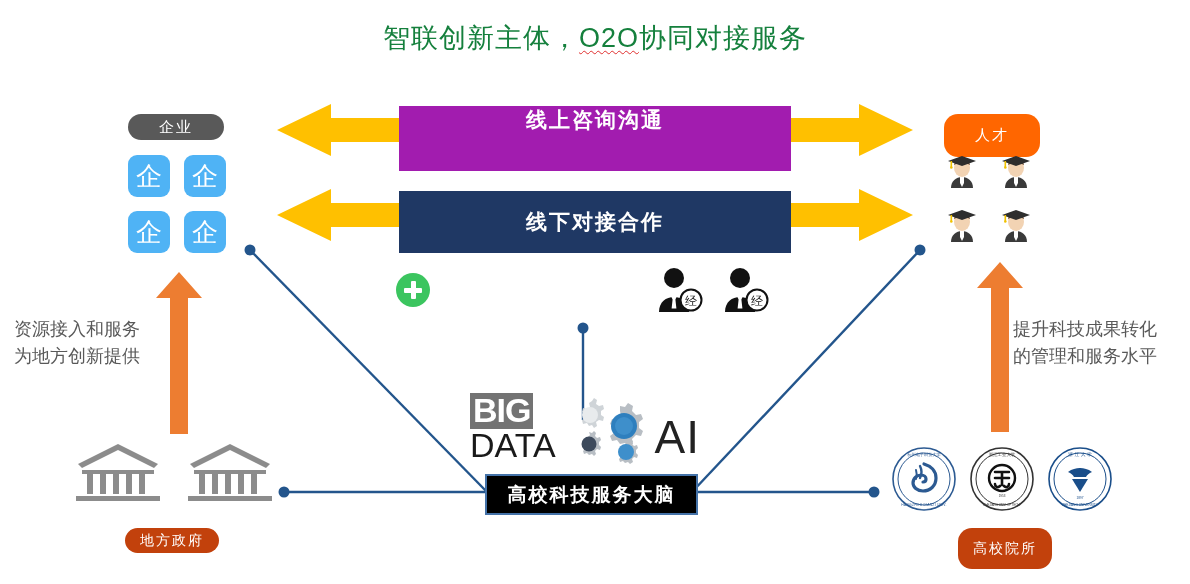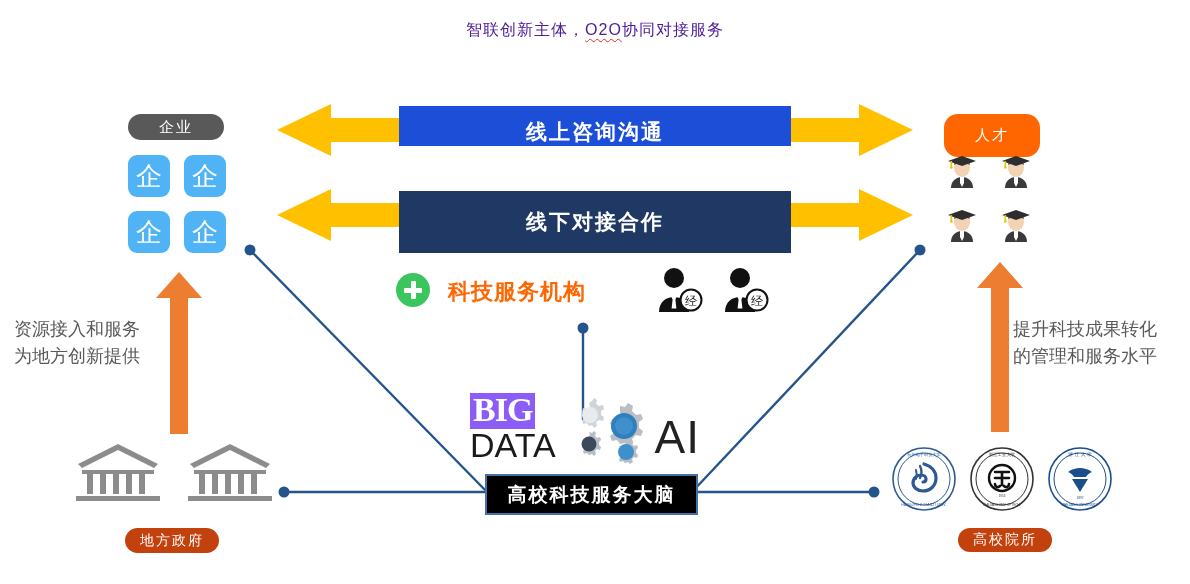--- a/index.html
+++ b/index.html
@@ -9,21 +9,21 @@
     font-family:"Liberation Sans","DejaVu Sans",sans-serif;
     overflow:hidden;
     position:relative;
   }
   #stage{position:absolute;left:0;top:0;width:1190px;height:584px;}
   .abs{position:absolute;}
 
   
   #title{
     left:0;top:20px;width:1190px;text-align:center;
-    font-size:16px;color:#4c1d95;letter-spacing:1px;
+    font-size:27px;color:#15803d;letter-spacing:1px;
     white-space:nowrap;
   }
   #title .spell{
     text-decoration:underline wavy #e03030;
     text-decoration-thickness:1px;
     text-underline-offset:3px;
   }
 
   
   .pill{
@@ -61,22 +61,22 @@
 
   
   #brain-box{
     background:#000000;border:2px solid #4472A8;
     color:#ffffff;font-size:19px;font-weight:bold;letter-spacing:2px;
     display:flex;align-items:center;justify-content:center;
   }
 
   
   .bd-big{
-    background:#8b5cf6;color:#ffffff;font-weight:bold;font-size:34px;
-    letter-spacing:-1px;line-height:0.95;padding:1px 3px 2px 3px;display:inline-block;font-family:Liberation Serif, serif;
+    background:#737373;color:#ffffff;font-weight:bold;font-size:34px;
+    letter-spacing:-1px;line-height:0.95;padding:1px 3px 2px 3px;display:inline-block;
   }
   .bd-data{
     color:#1a1a1a;font-size:34px;letter-spacing:0px;line-height:0.95;
     display:inline-block;
   }
   #ai-text{font-size:46px;color:#222;letter-spacing:1px;font-weight:300;}
   svg{display:block;overflow:visible;}
 </style>
 </head>
 <body>
@@ -168,21 +168,21 @@
       <rect x="20" y="12" width="8" height="3" fill="#2e2e2e"></rect>
       <rect x="12.5" y="13" width="1.6" height="6" fill="#f0c200"></rect>
       <circle cx="13.3" cy="19.5" r="1.3" fill="#f0c200"></circle>
     </svg>
   </div>
 
   <div class="abs" style="left:277px;top:104px;width:636px;height:52px;">
     <svg class="abs" style="left:0;top:0;" width="636" height="52" viewBox="0 0 636 52">
       <polygon points="0,26 54,0 54,14 582,14 582,0 636,26 582,52 582,38 54,38 54,52" fill="#FFC000"></polygon>
     </svg>
-    <div class="abs" style="left:122px;top:2px;width:392px;height:40px;background:#1d4ed8;display:flex;align-items:flex-end;justify-content:center;">
+    <div class="abs" style="left:122px;top:2px;width:392px;height:65px;background:#a21caf;display:flex;align-items:flex-start;justify-content:center;">
       <span style="color:#fff;font-size:21px;font-weight:bold;letter-spacing:2px;">线上咨询沟通</span>
     </div>
   </div>
 
   <div class="abs" style="left:277px;top:189px;width:636px;height:52px;">
     <svg class="abs" style="left:0;top:0;" width="636" height="52" viewBox="0 0 636 52">
       <polygon points="0,26 54,0 54,14 582,14 582,0 636,26 582,52 582,38 54,38 54,52" fill="#FFC000"></polygon>
     </svg>
     <div class="abs" style="left:122px;top:2px;width:392px;height:62px;background:#1F3864;display:flex;align-items:center;justify-content:center;">
       <span style="color:#fff;font-size:21px;font-weight:bold;letter-spacing:2px;">线下对接合作</span>
@@ -204,21 +204,20 @@
 
   <div class="abs side-text" style="left:1013px;top:316px;">
     <div>提升科技成果转化</div>
     <div>的管理和服务水平</div>
   </div>
 
   <div class="abs plus-circle" style="left:396px;top:273px;position:absolute;">
     <span class="h"></span>
       <span class="v"></span>
   </div>
-  <div class="abs" id="org-label" style="left:448px;top:277px;">科技服务机构</div>
 
   <div class="abs" style="left:655px;top:267px;width:120px;height:46px;display:flex;gap:18px;">
     <svg width="48" height="46" viewBox="0 0 48 46">
       <circle cx="19" cy="11" r="10" fill="#111"></circle>
       <path d="M4 45c0-10 7-15 15-15s15 5 15 15z" fill="#111"></path>
       <path d="M16.2 29.5h5.6l-1.4 3 1 9h-4.8l1-9z" fill="#fff"></path>
       <circle cx="36" cy="33" r="10.5" fill="#fff" stroke="#111" stroke-width="2"></circle>
       <text x="36" y="38" text-anchor="middle" font-size="12" font-family="'DejaVu Sans',sans-serif" fill="#111">经</text>
     </svg>
     <svg width="48" height="46" viewBox="0 0 48 46">
@@ -318,17 +317,17 @@
       <circle cx="34" cy="33" r="26" fill="#fff" stroke="#1A4E8A" stroke-width="1"></circle>
       <path d="M22 26c4-3 8-4 12-4s8 1 12 4c-3 1-5 3-6 5h-12c-1-2-3-4-6-5z" fill="#1A4E8A"></path>
       <path d="M26 33h16l-8 13z" fill="#1A4E8A"></path>
       <path d="M34 22v6" stroke="#1A4E8A" stroke-width="2"></path>
       <text x="34" y="10" text-anchor="middle" font-size="4.8" fill="#1A4E8A" font-family="'DejaVu Sans',sans-serif">浙 江 大 学</text>
       <text x="34" y="53" text-anchor="middle" font-size="3.2" fill="#1A4E8A" font-family="'Liberation Sans',sans-serif">1897</text>
       <text x="34" y="60" text-anchor="middle" font-size="3.2" fill="#1A4E8A" font-family="'Liberation Sans',sans-serif">ZHEJIANG UNIVERSITY</text>
     </svg>
   </div>
 
-  <div class="abs pill pill-orange" style="left:958px;top:528px;width:94px;height:24px;font-size:14px;">
+  <div class="abs pill pill-orange" style="left:958px;top:528px;width:94px;height:41px;font-size:14px;">
     <span>高校院所</span>
   </div>
 
 </div>
 
 </body></html>

